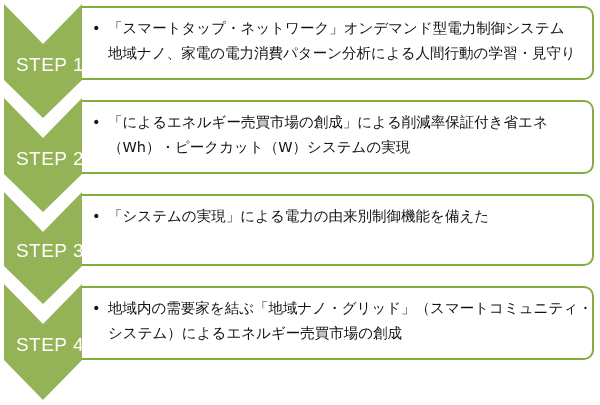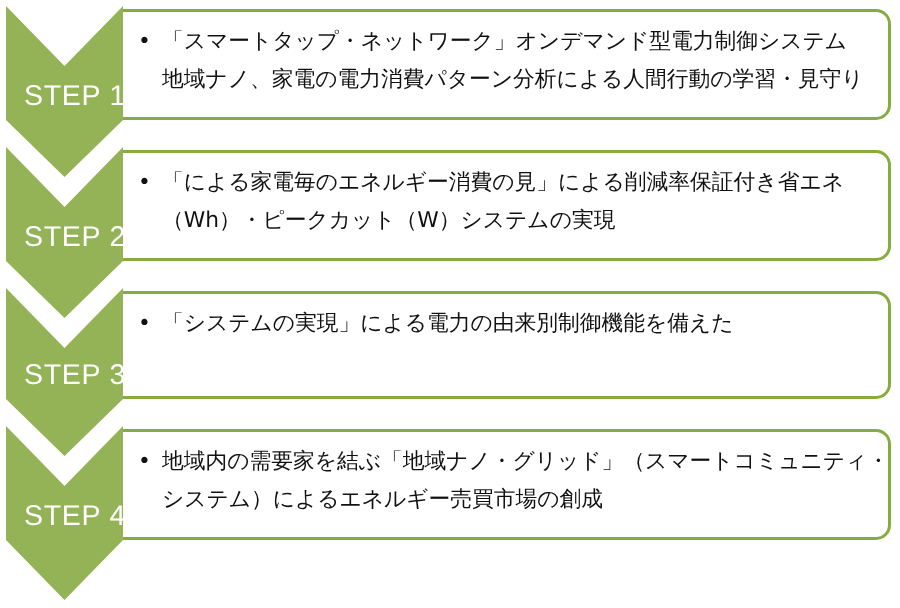--- a/index.html
+++ b/index.html
@@ -36,21 +36,21 @@
 </div>
 
 <div class="step" style="top:98px;height:120px;">
   <svg class="chev" width="86" height="118" viewBox="0 0 86 118">
     <polygon points="4,0 43,40 82,0 82,76 43,114 4,76" fill="#93b356"></polygon>
   </svg>
   <div class="chev-label" style="top:50px;">STEP 2</div>
   <div class="box" style="top:2px;height:74px;">
     <div class="box-text">
       <span class="bullet">•</span>
-      <span class="line">「による家電毎のエネルギー消費の見」による削減率保証付き省エネ</span>
+      <span class="line">「によるエネルギー売買市場の創成」による削減率保証付き省エネ</span>
       <span class="line">（Wh）・ピークカット（W）システムの実現</span>
     </div>
   </div>
 </div>
 
 <div class="step" style="top:192px;height:120px;">
   <svg class="chev" width="86" height="118" viewBox="0 0 86 118">
     <polygon points="4,0 43,40 82,0 82,74 43,112 4,74" fill="#93b356"></polygon>
   </svg>
   <div class="chev-label" style="top:48px;">STEP 3</div>

